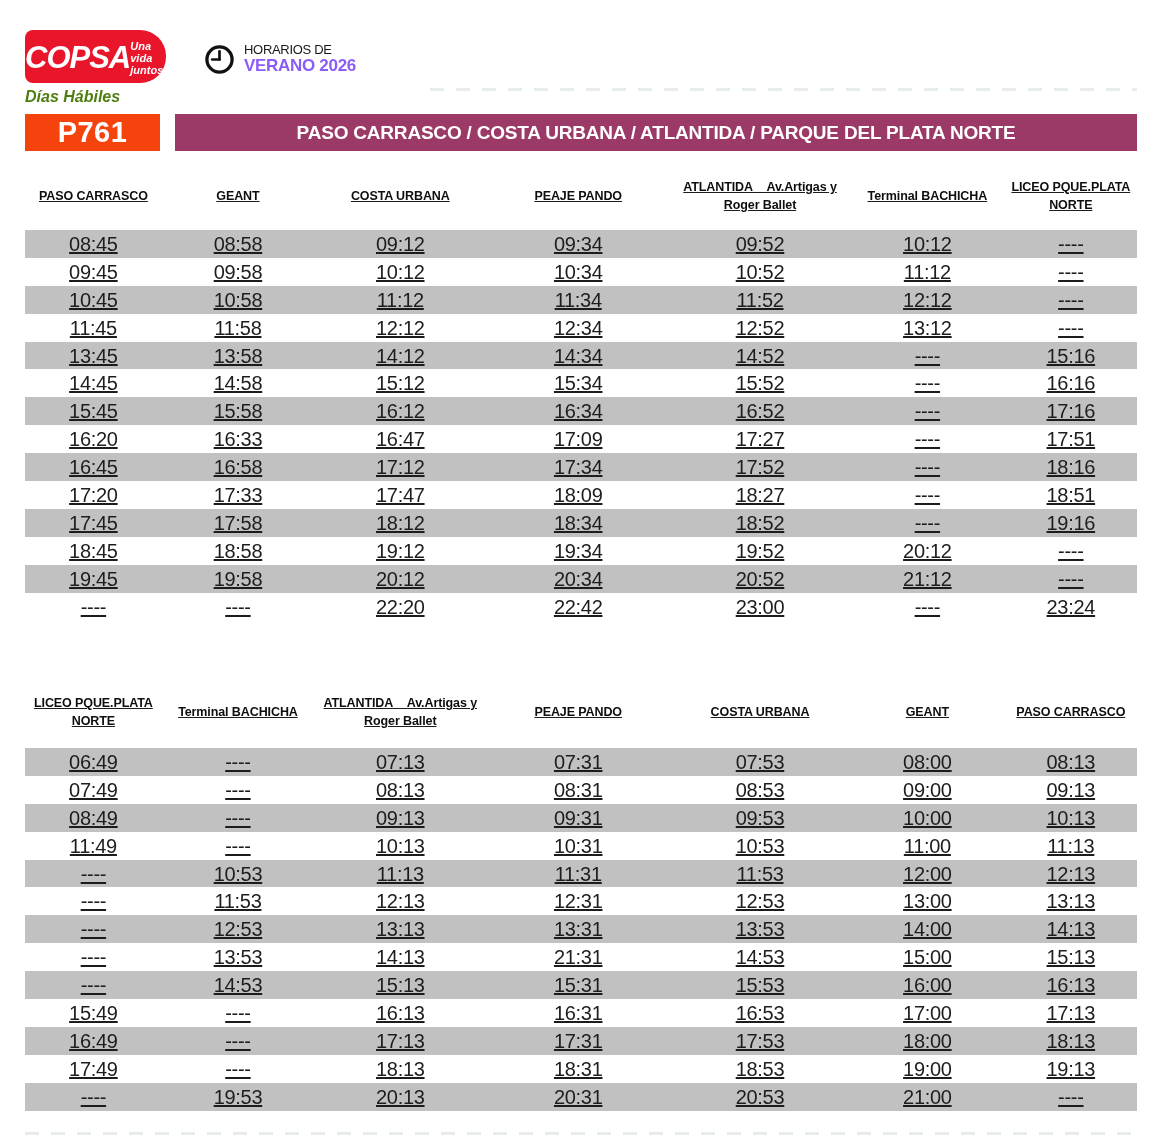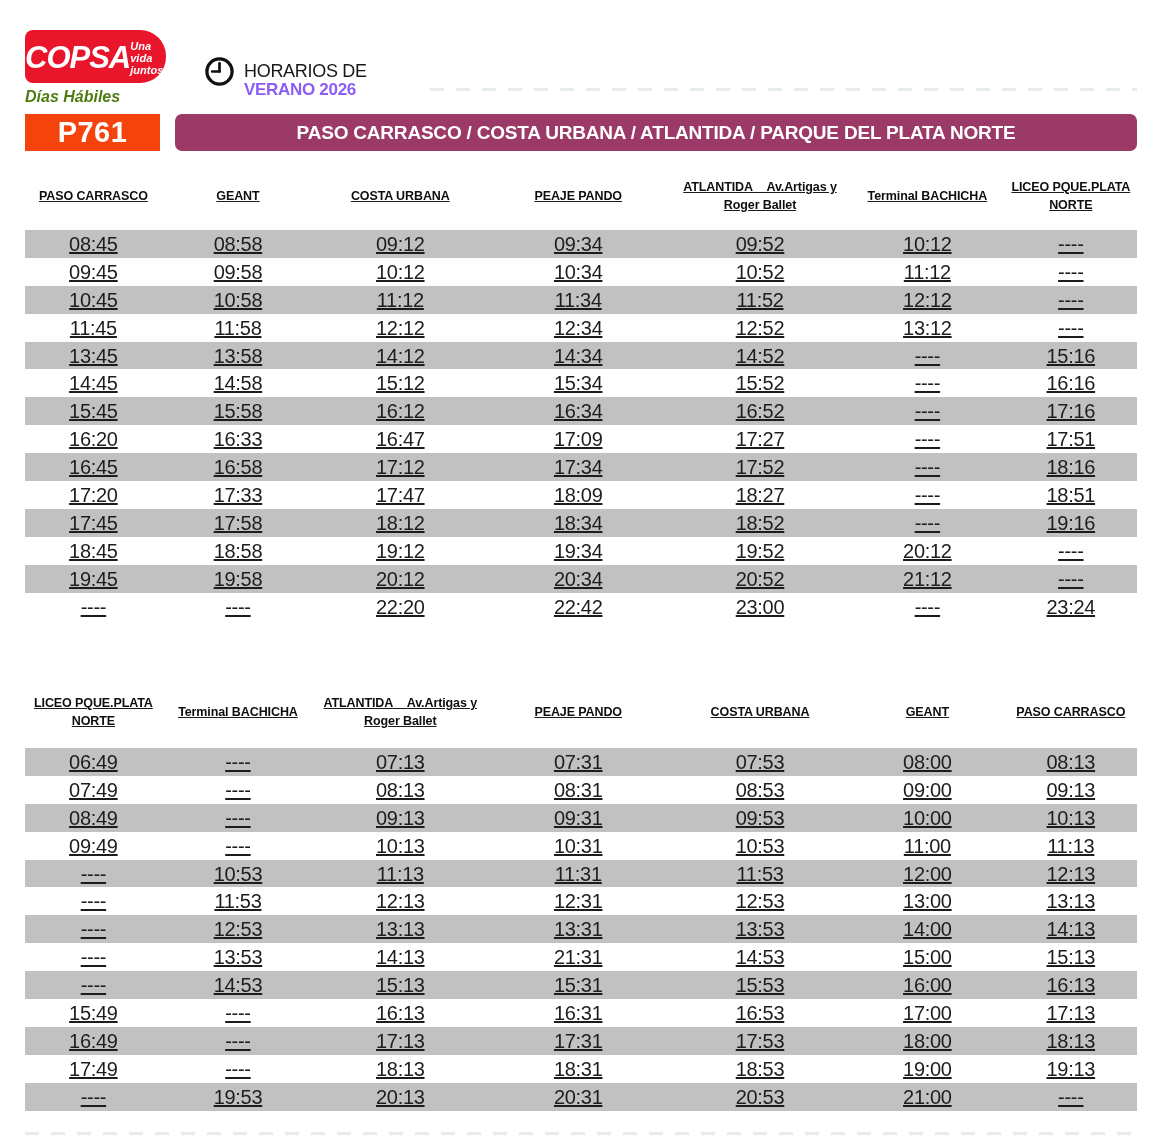--- a/index.html
+++ b/index.html
@@ -19,21 +19,21 @@
     color:#fff; font-weight:bold; font-style:italic; font-size:31px;
     letter-spacing:-1px; line-height:0.9; margin-top:2px;
   }
   .logo-tagline {
     color:#fff; font-weight:bold; font-style:italic; font-size:11px;
     letter-spacing:0; margin-top:2px;
   }
   .schedule-badge { position:absolute; left:204px; top:43px; display:flex; align-items:center; }
   .clock { width:31px; height:31px; display:block; }
   .schedule-text { margin-left:9px; line-height:1.08; }
-  .schedule-line1 { font-size:18px; color:#171717; letter-spacing:-0.3px;margin-top:19px; }
+  .schedule-line1 { font-size:13px; color:#171717; letter-spacing:-0.3px; }
   .schedule-line2 { font-size:17px; font-weight:bold; color:#8b5cf6; letter-spacing:-0.3px; }
 
   .day-type {
     position:absolute; left:25px; top:88px;
     font-size:16px; font-weight:bold; font-style:italic; color:#4d7c0f;
   }
 
   .dotted-divider {
     position:absolute; height:3px;
     background:repeating-linear-gradient(to right, #e7ecef 0 14px, transparent 14px 26px);
@@ -45,21 +45,20 @@
   .route-bar { position:absolute; left:25px; top:114px; width:1112px; height:37px; display:flex; }
   .route-code {
     width:135px; height:37px; background:#f5430e; color:#fff;
     font-size:29px; font-weight:bold; display:flex; align-items:center; justify-content:center;
     letter-spacing:0.5px;
   }
   .route-title {
     flex:1; margin-left:15px; background:#9c3a67; color:#fff;
     font-size:19px; font-weight:bold; display:flex; align-items:center; justify-content:center;
     letter-spacing:-0.2px;
-    border-radius:7px;
   }
 
   
   table.timetable {
     position:absolute; left:25px; width:1112px;
     border-collapse:collapse; table-layout:fixed;text-decoration:underline;
   }
   table.t1 { top:162px; }
   table.t2 { top:676px; }
   .timetable thead tr { height:68px; }
@@ -322,21 +321,21 @@
         <tr>
           <td>08:49</td>
           <td>----</td>
           <td>09:13</td>
           <td>09:31</td>
           <td>09:53</td>
           <td>10:00</td>
           <td>10:13</td>
         </tr>
         <tr>
-          <td>09:49</td>
+          <td>11:49</td>
           <td>----</td>
           <td>10:13</td>
           <td>10:31</td>
           <td>10:53</td>
           <td>11:00</td>
           <td>11:13</td>
         </tr>
         <tr>
           <td>----</td>
           <td>10:53</td>

